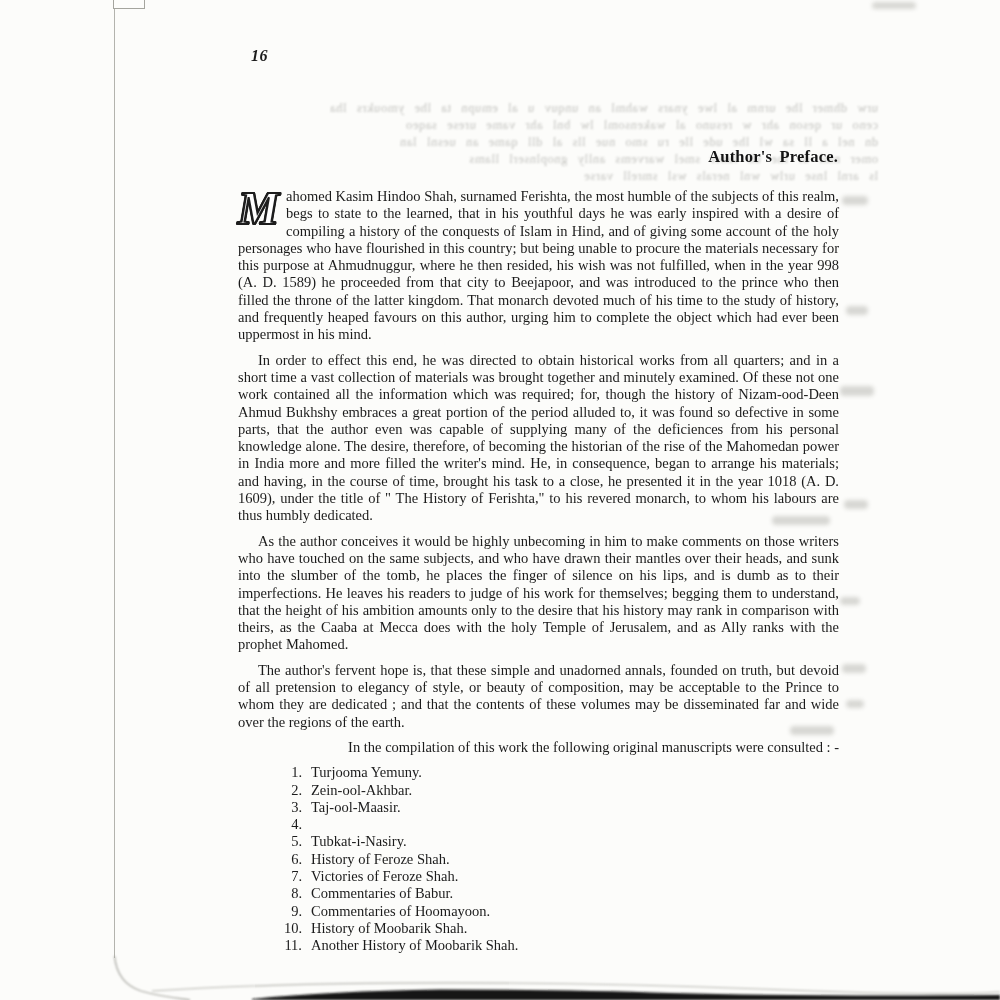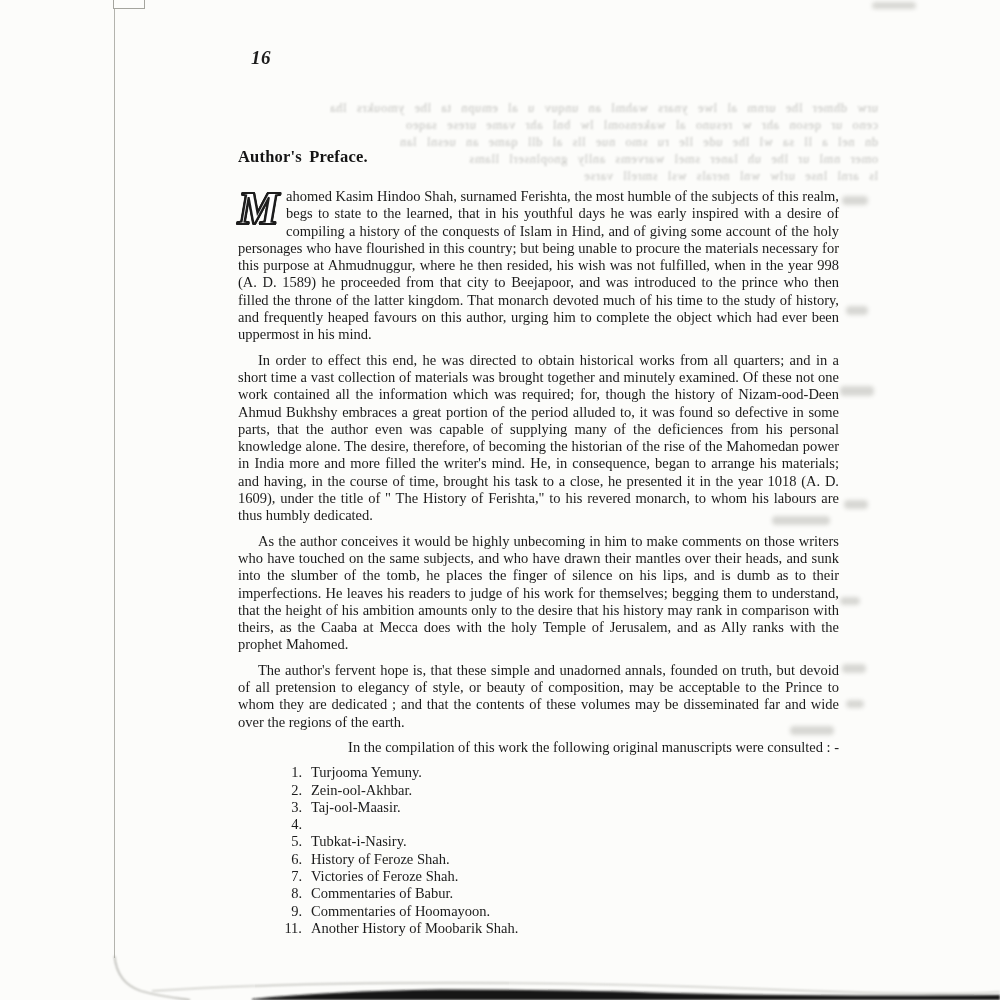--- a/index.html
+++ b/index.html
@@ -6,34 +6,34 @@
   .scan{
     position:relative;width:1000px;height:1000px;margin:0 auto;
     background:#fcfcfa;overflow:hidden;
     font-family:"Liberation Serif", serif;color:#1c1c1c;
   }
   
   .page-edge-line{position:absolute;left:114px;top:6px;width:1px;height:952px;background:#b3b3ad;}
   .top-tab{position:absolute;left:113px;top:0;width:30px;height:8px;border:1px solid #a5a59e;border-top:none;background:#fdfdfb;}
   .bottom-art{position:absolute;left:0;top:0;width:1000px;height:1000px;pointer-events:none;}
   
-  .page-number{position:absolute;left:251px;top:47px;font-size:19px;font-weight:bold;font-style:italic;letter-spacing:.5px;}
+  .page-number{position:absolute;left:251px;top:47px;font-size:16px;font-weight:bold;font-style:italic;letter-spacing:.5px;}
   
   .ghost-block{
     position:absolute;left:237px;top:100px;width:641px;
     transform:scaleX(-1);
     font-size:12.5px;line-height:17px;color:#70706a;
     opacity:.42;filter:blur(1.1px);
     word-spacing:6px;letter-spacing:.6px;white-space:nowrap;overflow:hidden;
   }
   .ghost-line{height:17px;overflow:hidden;}
   .smudge{position:absolute;background:#8a8a83;opacity:.32;filter:blur(2.2px);border-radius:4px;}
   
   .title{
-    position:absolute;left:238px;top:147px;width:600px;text-align:left;
+    position:absolute;left:238px;top:147px;width:600px;text-align:right;
     font-size:16.5px;font-weight:bold;word-spacing:3px;letter-spacing:.2px;color:#141414;
   }
   
   .body-text{
     position:absolute;left:238px;top:188px;width:601px;
     font-size:14.5px;line-height:17.3px;text-align:justify;color:#1b1b1b;
   }
   .body-text p{margin:0 0 8px 0;}
   .body-text p.indent{text-indent:20px;}
   .dropcap{
@@ -120,20 +120,24 @@
         </div>
       <div class="ms-row">
           <span class="ms-num">8.</span>
           <span class="ms-title">Commentaries of Babur.</span>
         </div>
       <div class="ms-row">
           <span class="ms-num">9.</span>
           <span class="ms-title">Commentaries of Hoomayoon.</span>
         </div>
       <div class="ms-row">
+          <span class="ms-num">10.</span>
+          <span class="ms-title">History of Moobarik Shah.</span>
+        </div>
+      <div class="ms-row">
           <span class="ms-num">11.</span>
           <span class="ms-title">Another History of Moobarik Shah.</span>
         </div>
     </div>
   </div>
 
   <svg class="bottom-art" viewBox="0 0 1000 1000" xmlns="http://www.w3.org/2000/svg">
     <defs>
       <filter id="soft" x="-20%" y="-20%" width="140%" height="140%">
         <feGaussianBlur stdDeviation="0.9"></feGaussianBlur>

